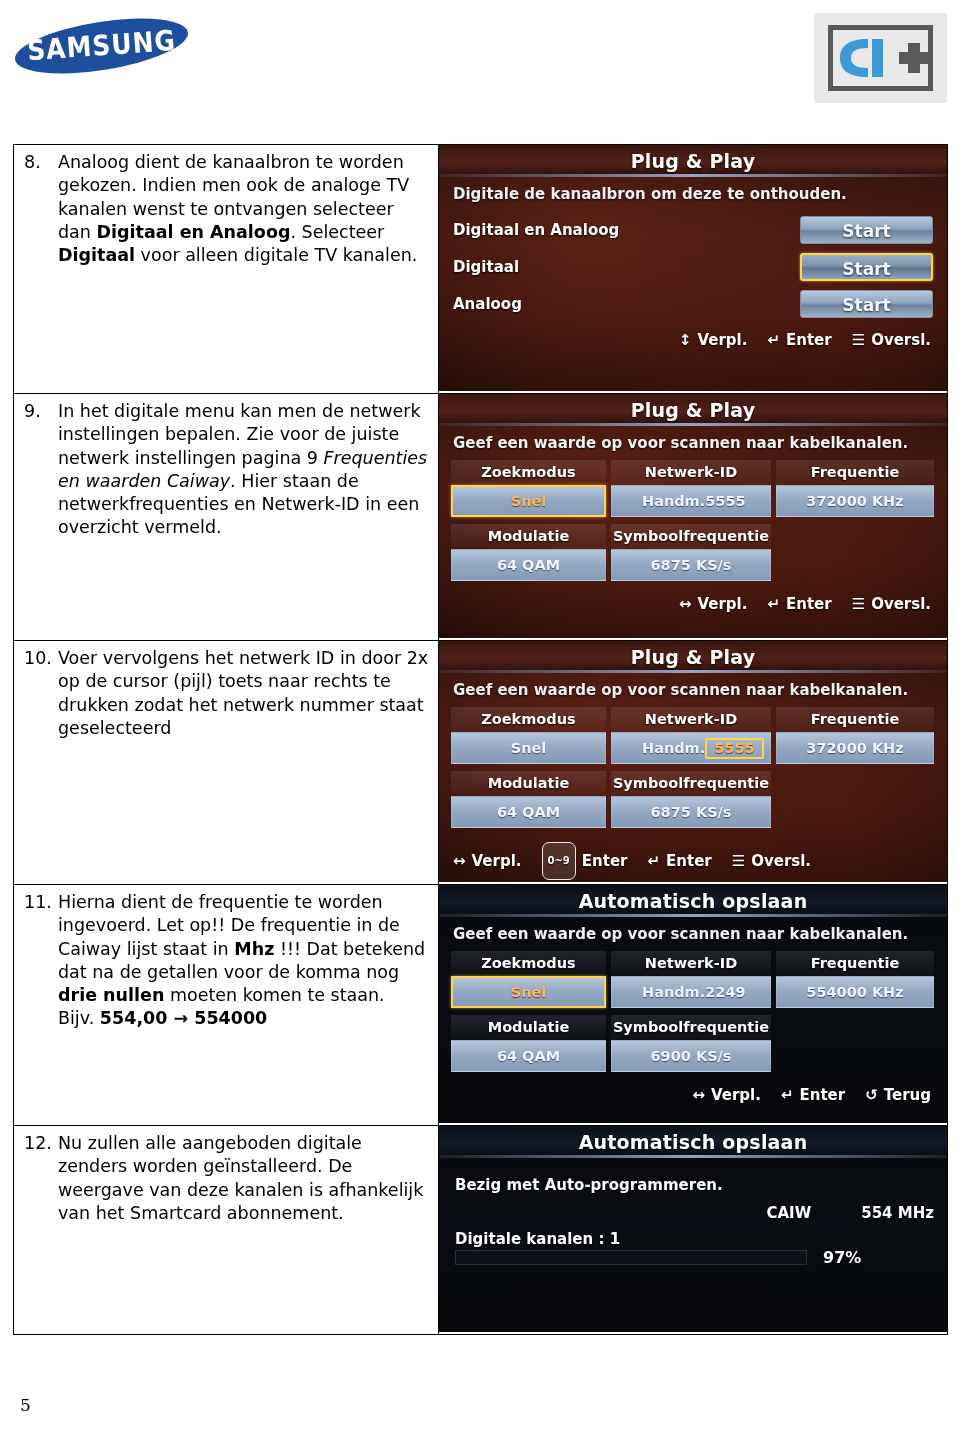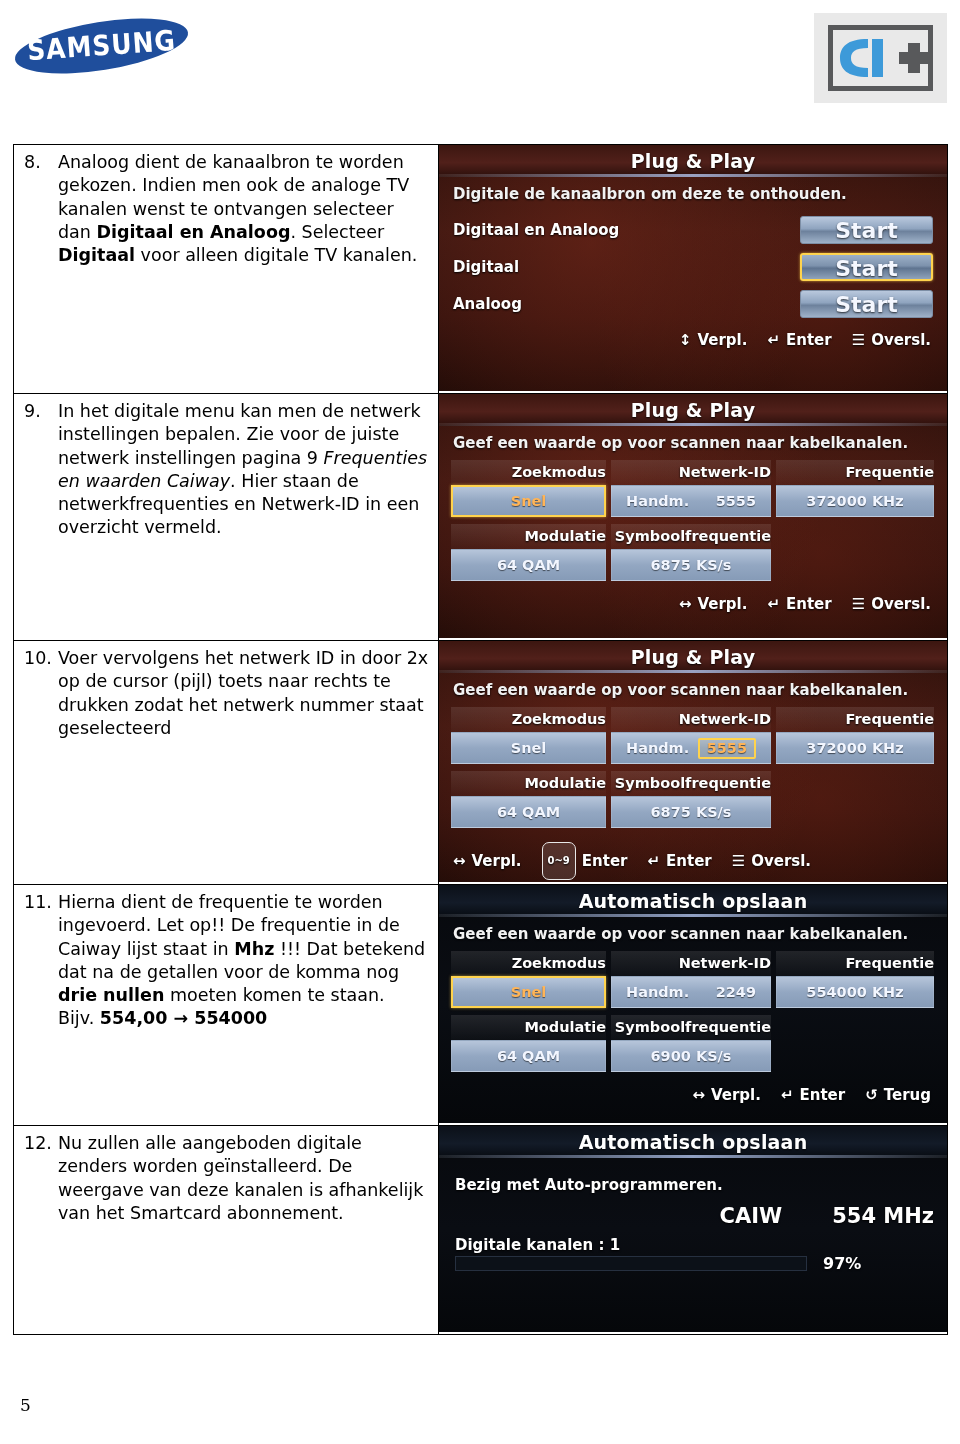--- a/index.html
+++ b/index.html
@@ -105,54 +105,54 @@
 
   
   .src-rows{padding:2px 14px 4px 14px;}
   .src-row{
     display:flex;align-items:center;justify-content:space-between;
     height:37px;
   }
   .src-label{font-size:15px;font-weight:bold;text-shadow:0 1px 2px #000;}
   .btn{
     width:133px;height:28px;line-height:28px;text-align:center;
-    font-size:22px;font-weight:bold;color:#f4f7ff;
+    font-size:17px;font-weight:bold;color:#f4f7ff;
     background:linear-gradient(180deg,#b9c8dd 0%,#8fa4bf 45%,#6d819c 55%,#9fb2c9 100%);
     border:1px solid #7d8ea5;
     border-radius:3px;
     text-shadow:0 1px 2px rgba(0,0,0,.7);
     box-sizing:border-box;
   }
   .btn.sel{
     border:2px solid #ffd34d;
     background:linear-gradient(180deg,#9db0c8 0%,#7d92ad 45%,#5f7490 55%,#8fa3bb 100%);
     box-shadow:0 0 3px rgba(255,210,80,.7);
   }
 
   
   .fields{padding:2px 10px 2px 12px;}
   .frow{display:flex;gap:5px;margin-bottom:7px;}
   .fld{box-sizing:border-box;}
   .fld .hd{
-    height:25px;line-height:25px;text-align:right;
+    height:25px;line-height:25px;text-align:center;
     font-size:14.5px;font-weight:bold;color:#fff;
     background:linear-gradient(180deg,rgba(255,255,255,.10),rgba(255,255,255,.02));
     text-shadow:0 1px 2px #000;
   }
   .fld .vl{
     height:32px;line-height:24px;
     font-size:14.5px;font-weight:bold;
     color:#f2f6ff;
     background:linear-gradient(180deg,#b6c5da 0%,#93a7c2 50%,#869bb7 100%);
     text-shadow:0 1px 1px rgba(0,0,0,.55);
     display:flex;align-items:center;justify-content:center;
     box-sizing:border-box;
     border:1px solid rgba(255,255,255,.12);
   }
-  .fld .vl.two{justify-content:space-between;padding:0 14px;}
+  .fld .vl.two{justify-content:space-between;padding:0 30px;}
   .fld .vl.hl{
     color:#ffb457;
     border:2px solid #ffd34d;
     box-shadow:0 0 3px rgba(255,210,80,.6);
   }
   .inline-hl{
     color:#ffb457;border:2px solid #ffd34d;border-radius:2px;
     padding:0 7px;line-height:17px;
     background:rgba(255,200,80,.08);
   }
@@ -173,21 +173,21 @@
   .key{
     display:inline-block;font-size:10px;font-weight:bold;
     border:1px solid #e8e8e8;border-radius:7px;padding:12px 5px;
     line-height:12px;background:rgba(255,255,255,.12);
   }
 
   
   .prog-wrap{padding:10px 5px 0 16px;position:relative;height:118px;box-sizing:border-box;}
   .prog-top{
     display:flex;justify-content:flex-end;gap:50px;
-    font-size:21px;font-weight:bold;margin-top:10px;
+    font-size:15px;font-weight:bold;margin-top:10px;
     padding-right:8px;text-shadow:0 1px 2px #000;
   }
   .prog-label{font-size:15px;font-weight:bold;margin-top:8px;text-shadow:0 1px 2px #000;}
   .prog-line{display:flex;align-items:center;gap:16px;}
   .bar-outer{
     width:352px;height:15px;background:#0c1118;border:1px solid #263040;
     position:relative;box-sizing:border-box;
   }
   .bar-fill{
     height:100%;

